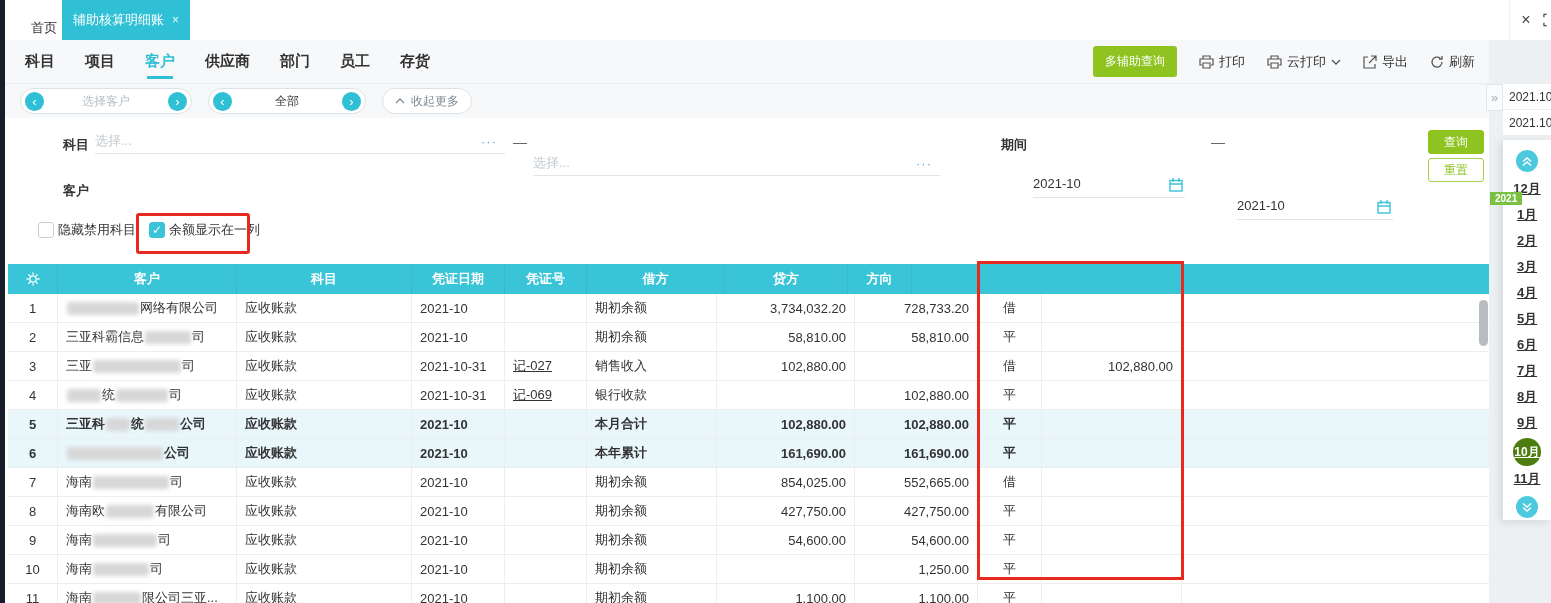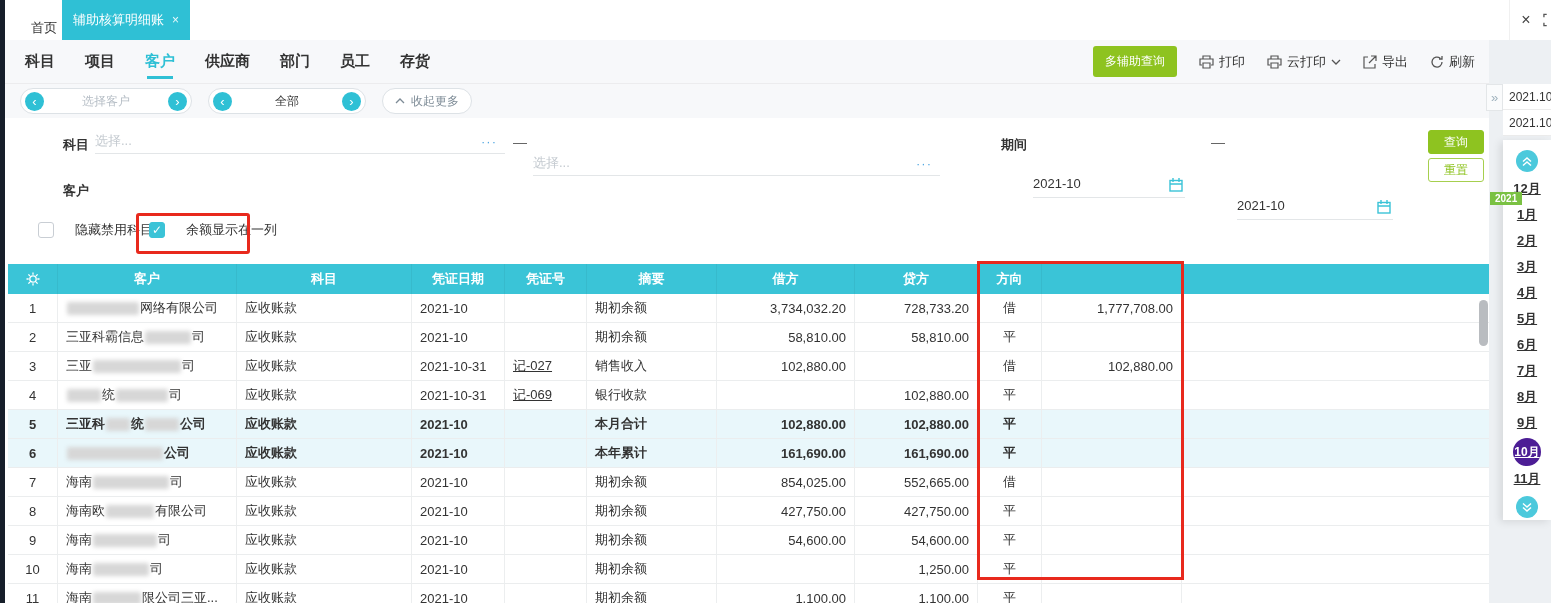--- a/index.html
+++ b/index.html
@@ -40,21 +40,21 @@
   #formarea { left:5px; top:118px; width:1484px; height:146px; background:#fff; }
   .flabel { font-size:13px; font-weight:bold; color:#333; }
   .finput { border-bottom:1px solid #e3e6e8; font-size:13px; position:relative; height:22px; }
   .placeholder { color:#c3c9cf; }
   .dots { color:#53a8e2; font-size:13px; letter-spacing:1px; cursor:pointer; }
   .dash { color:#666; font-size:14px; }
   .cal { cursor:pointer; }
   #btn-query { left:1423px; top:12px; width:56px; height:24px; background:#8ec320; border:1px solid #8ec320; border-radius:3px; color:#fff; font-size:12px; cursor:pointer; }
   #btn-reset { left:1423px; top:40px; width:56px; height:24px; background:#fff; border:1px solid #a6cf4e; border-radius:3px; color:#8ec320; font-size:12px; cursor:pointer; }
   
-  .cbrow { display:flex; align-items:center; gap:21px; font-size:13px; }
+  .cbrow { display:flex; align-items:center; gap:4px; font-size:13px; }
   .cbox { width:16px; height:16px; border:1px solid #c9ced4; border-radius:3px; background:#fff; cursor:pointer; }
   .cbox.checked { background:#3bc3d7; border-color:#3bc3d7; color:#fff; font-size:12px; display:flex; align-items:center; justify-content:center; }
   
   #tablewrap { left:8px; top:264px; width:1481px; height:339px; overflow:hidden; font-size:13px; }
   .trow { display:flex; width:100%; }
   .thead { background:#3ac4d7; color:#fff; font-weight:bold; height:30px; }
   .thead .cell { border-right:1px solid rgba(0,0,0,0.05); display:flex; align-items:center; justify-content:center; }
   .tbody-row { height:29px; background:#fff; border-bottom:1px solid #ebedee; }
   .tbody-row.hl { background:#e9f7fb; font-weight:bold; }
   .cell { flex:none; display:flex; align-items:center; overflow:hidden; white-space:nowrap; }
@@ -74,21 +74,21 @@
   .vch-link { color:#333; text-decoration:underline; cursor:pointer; }
   
   #gutter { left:1489px; top:40px; width:62px; height:563px; background:#edf0f3; }
   #expand-tab { left:1486px; top:84px; width:17px; height:27px; background:#fafbfc; border:1px solid #e3e6e8; color:#9fb2bd; font-size:13px; display:flex; align-items:center; justify-content:center; cursor:pointer; }
   .period-box { left:1503px; width:48px; height:26px; background:#fff; border-bottom:1px solid #ececec; font-size:12px; display:flex; align-items:center; padding-left:6px; }
   #month-panel { left:1503px; top:140px; width:48px; height:380px; background:#fff; box-shadow:-3px 2px 8px rgba(0,0,0,.10);
                  display:flex; flex-direction:column; align-items:center; padding:10px 0 8px; }
   .scroll-circ { width:22px; height:22px; border-radius:50%; background:#4cc9dc; display:flex; align-items:center; justify-content:center; cursor:pointer; flex:none; }
   #months { display:flex; flex-direction:column; align-items:center; margin:4px 0; }
   .month { font-size:13px; font-weight:bold; color:#333; height:26px; display:flex; align-items:center; justify-content:center; cursor:pointer; width:30px;text-decoration:underline; }
-  .month.active { background:#4c1d95; color:#fff; border-radius:50%; width:28px; height:28px; margin:2px 16px 0; font-size:12px; }
+  .month.active { background:#4d7c0f; color:#fff; border-radius:50%; width:28px; height:28px; margin:2px 16px 0; font-size:12px; }
   #year-badge { left:1490px; top:192px; background:#7ac143; color:#fff; font-size:10px; font-weight:bold; padding:1px 5px; border-radius:0; z-index:5; }
   
   #scroll-thumb { left:1479px; top:300px; width:9px; height:46px; background:#b9bcc0; border-radius:5px; }
   
   .redbox { border:3px solid #e8291d; border-radius:3px; pointer-events:none; z-index:10; }
   #redbox-cb  { left:136px; top:213px; width:114px; height:41px; }
   #redbox-col { left:977px; top:261px; width:207px; height:319px; border-radius:0; }
 </style>
 </head>
 <body>
@@ -231,41 +231,39 @@
           <g stroke="#fff" stroke-width="1.3">
             <circle cx="7" cy="7" r="3.2" fill="none"></circle>
             <path d="M7 0.5v2.2M7 11.3v2.2M0.5 7h2.2M11.3 7h2.2M2.4 2.4l1.6 1.6M10 10l1.6 1.6M11.6 2.4L10 4M4 10l-1.6 1.6"></path>
           </g>
         </svg>
     </div>
     <div class="cell c-cust">客户</div>
     <div class="cell c-subj">科目</div>
     <div class="cell c-date">凭证日期</div>
     <div class="cell c-vch">凭证号</div>
-    <div class="cell c-sum">摘要</div>
     <div class="cell c-deb" style="justify-content:center;">借方</div>
     <div class="cell c-cre" style="justify-content:center;">贷方</div>
     <div class="cell c-dir">方向</div>
     <div class="cell c-fill"></div>
   </div>
   <div id="tbody">
       <div class="trow tbody-row">
         <div class="cell c-num">1</div>
         <div class="cell c-cust">
           <span class="blurpatch" style="width: 72px;"></span>
           <span>网络有限公司</span>
         </div>
         <div class="cell c-subj">应收账款</div>
         <div class="cell c-date">2021-10</div>
         <div class="cell c-vch"></div>
         <div class="cell c-sum">期初余额</div>
         <div class="cell c-deb">3,734,032.20</div>
         <div class="cell c-cre">728,733.20</div>
         <div class="cell c-dir">借</div>
-        <div class="cell c-bal">1,777,708.00</div>
         <div class="cell c-fill"></div>
       </div>
       <div class="trow tbody-row">
         <div class="cell c-num">2</div>
         <div class="cell c-cust">
           <span>三亚科霸信息</span>
           <span class="blurpatch" style="width: 46px;"></span>
           <span>司</span>
         </div>
         <div class="cell c-subj">应收账款</div>

